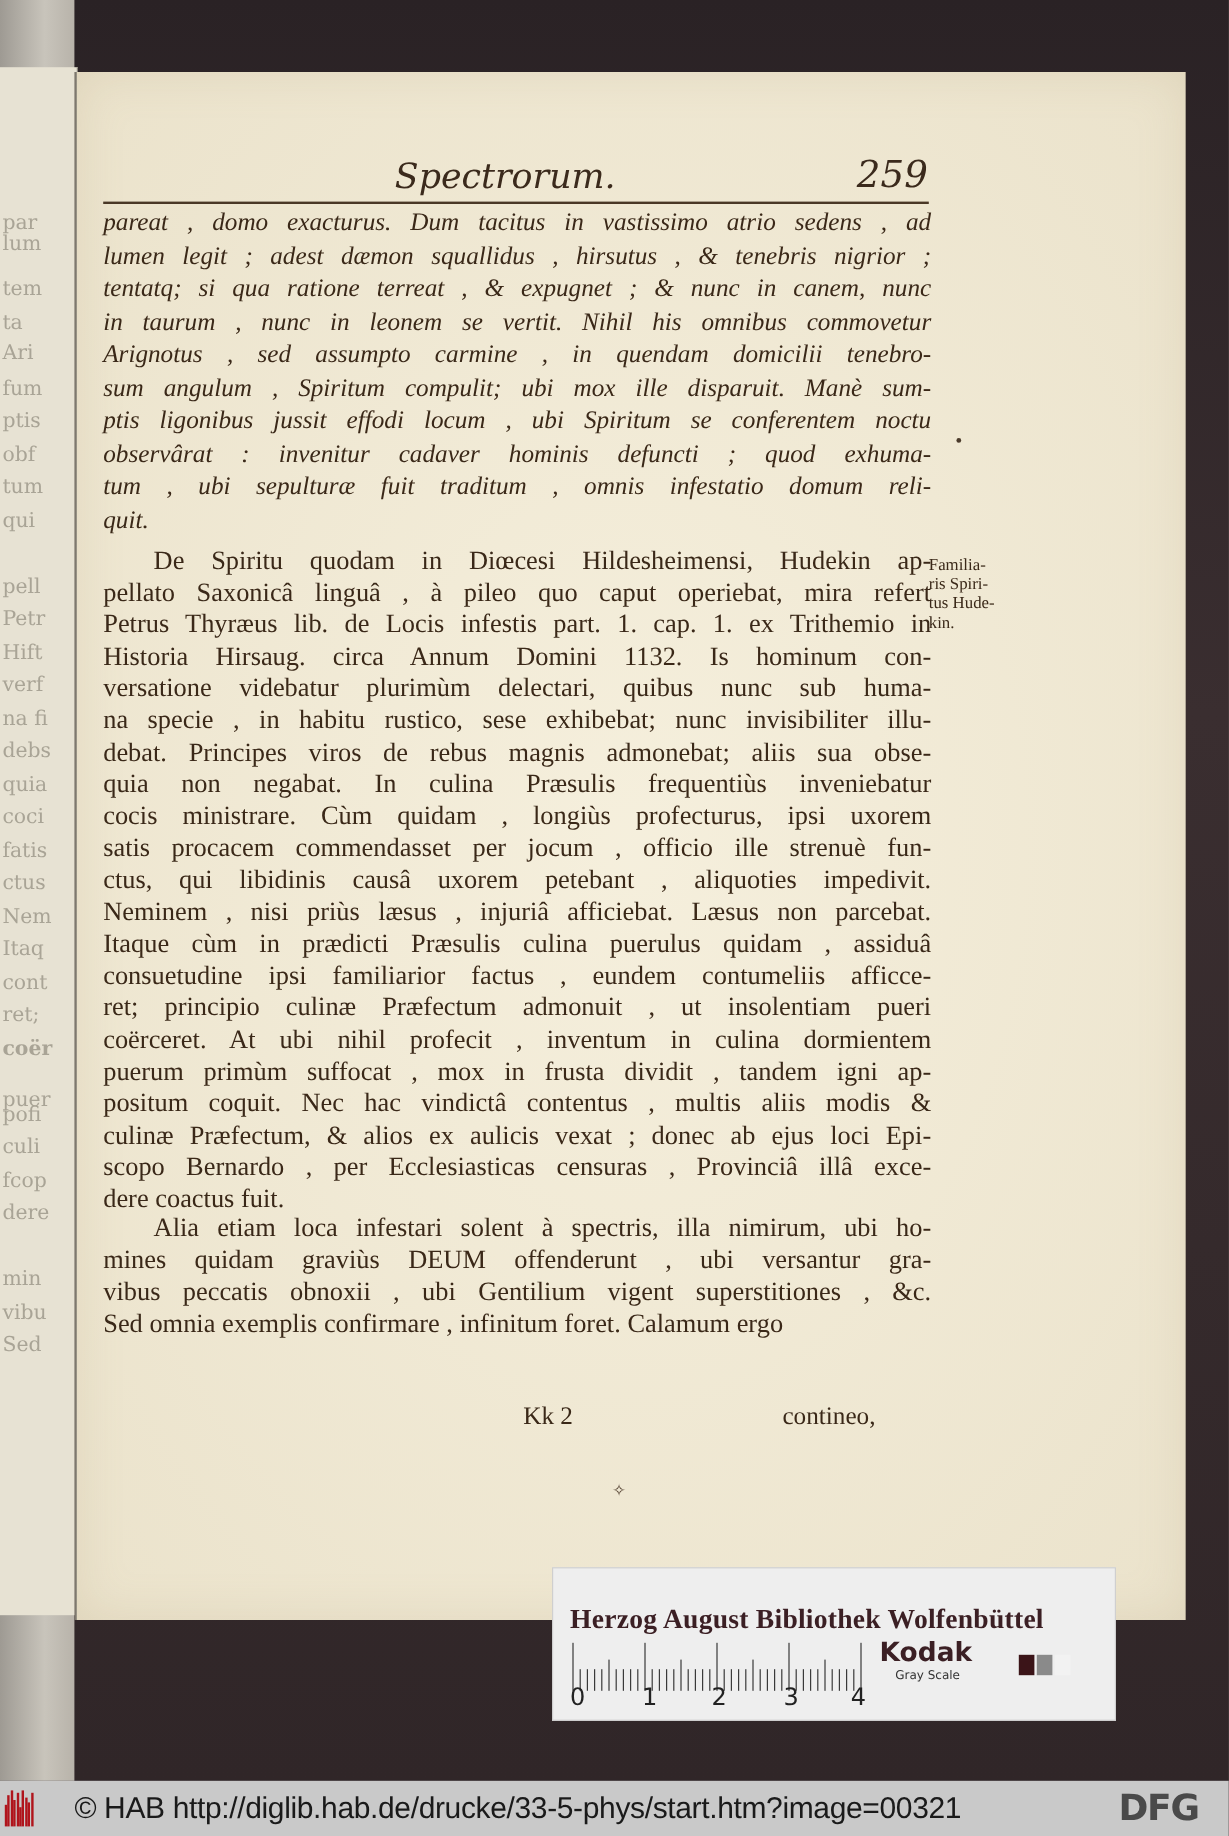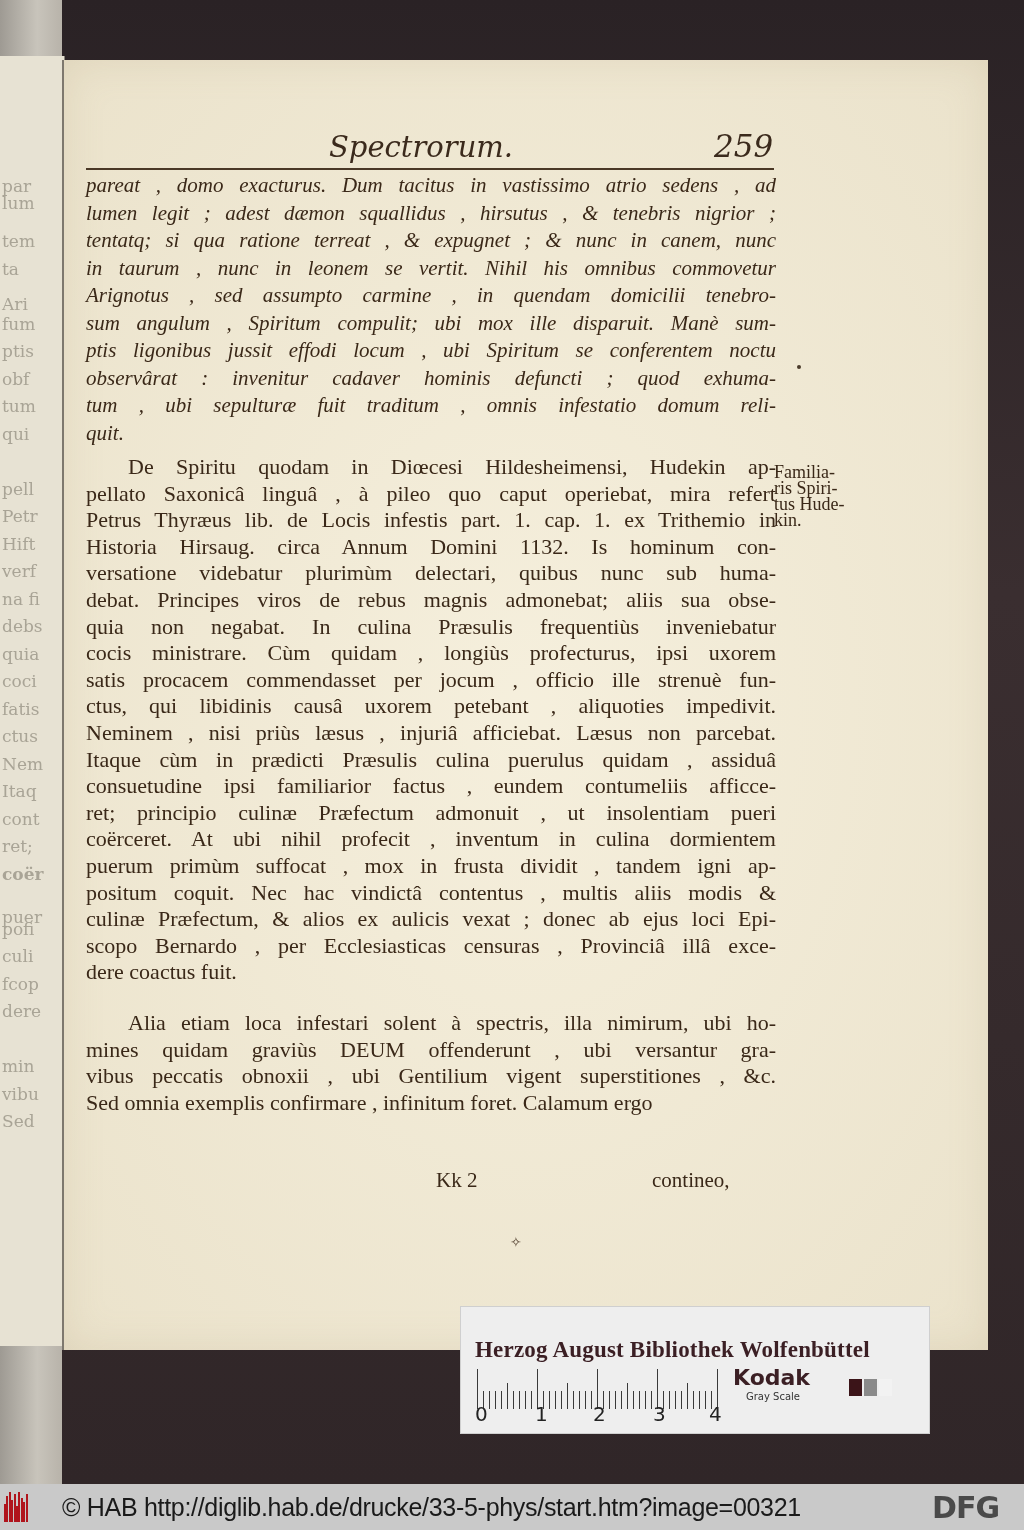--- a/index.html
+++ b/index.html
@@ -12,21 +12,21 @@
   .page-inner{position:absolute;left:0;top:0;width:924px;height:1290px;background:radial-gradient(ellipse at 50% 50%,rgba(255,250,235,0.4),rgba(210,195,160,0.15));}
   .head{position:absolute;left:265px;top:70px;font-family:"DejaVu Serif",serif;font-style:italic;font-size:29px;color:#3b2a1c;}
   .folio{position:absolute;left:650px;top:68px;font-style:italic;font-size:31px;color:#3b2a1c;}
   .rule{position:absolute;left:22px;top:108px;width:688px;height:2px;background:#4a3826;}
   .text{position:absolute;left:22px;width:690px;color:#3a2818;font-size:20px;line-height:27.5px;}
   .text .ln{display:block;white-space:nowrap;text-align:justify;text-align-last:justify;}
   .text .ln.last{text-align-last:left;}
   .italic{font-family:"Liberation Serif",serif;font-style:italic;font-size:21px;}
   .roman{font-family:"Liberation Serif",serif;font-size:22px;line-height:26.6px;}
   .indent{padding-left:42px;}
-  .marginal{position:absolute;left:710px;top:404px;font-family:"Liberation Serif",serif;font-size:18px;line-height:16px;color:#3a2818;}
+  .marginal{position:absolute;left:710px;top:404px;font-family:"Liberation Serif",serif;font-size:14px;line-height:16px;color:#3a2818;}
   .sig{position:absolute;left:372px;top:1108px;font-family:"Liberation Serif",serif;font-size:21px;color:#3a2818;}
   .catch{position:absolute;left:588px;top:1108px;font-family:"Liberation Serif",serif;font-size:21px;color:#3a2818;}
   .asterisk{position:absolute;left:446px;top:1174px;font-size:14px;color:#5a4838;}
   .bar-left{position:absolute;left:62px;top:60px;width:3px;height:1290px;background:#7e786e;}
   .card{position:absolute;left:460px;top:1306px;width:468px;height:126px;background:#eeeeee;border:1px solid #cfcfcf;}
   .card-title{position:absolute;left:14px;top:10px;font-family:"Liberation Serif",serif;font-weight:bold;font-size:23px;color:#3b1f24;letter-spacing:0.2px;white-space:nowrap;margin-top:20px;}
   .ruler{position:absolute;left:16px;top:62px;width:240px;height:40px;}
   .tick{position:absolute;bottom:0;width:1px;background:#3a3a3a;}
   .ruler-nums{position:absolute;left:8px;top:95px;width:270px;height:28px;}
   .ruler-num{position:absolute;font-family:"DejaVu Sans",sans-serif;font-size:20px;color:#222;}
@@ -44,21 +44,21 @@
 <body>
 
 <div class="backdrop"></div>
 <div class="left-strip"></div>
 
 <div class="left-leaf" id="leftLeaf">
     <div class="ghost" style="top: 118px;">par</div>
     <div class="ghost" style="top: 135px; text-align: center;">lum</div>
     <div class="ghost" style="top: 173px;">tem</div>
     <div class="ghost" style="top: 200.5px;">ta</div>
-    <div class="ghost" style="top: 236px;">Ari</div>
+    <div class="ghost" style="top: 226px;">Ari</div>
     <div class="ghost" style="top: 255.5px;">fum</div>
     <div class="ghost" style="top: 283px;">ptis</div>
     <div class="ghost" style="top: 310.5px;">obf</div>
     <div class="ghost" style="top: 338px;">tum</div>
     <div class="ghost" style="top: 365.5px;">qui</div>
     <div class="ghost" style="top: 393px;"></div>
     <div class="ghost" style="top: 420.5px;">pell</div>
     <div class="ghost" style="top: 448px;">Petr</div>
     <div class="ghost" style="top: 475.5px;">Hift</div>
     <div class="ghost" style="top: 503px;">verf</div>
@@ -104,20 +104,21 @@
       <span class="ln">tum , ubi sepulturæ fuit traditum , omnis infestatio domum reli-</span>
       <span class="ln last">quit.</span>
     </div>
 
   <div class="text roman" style="top:394px;" id="para1">
       <span class="ln indent">De Spiritu quodam in Diœcesi Hildesheimensi, Hudekin ap-</span>
       <span class="ln">pellato Saxonicâ linguâ , à pileo quo caput operiebat, mira refert</span>
       <span class="ln">Petrus Thyræus lib. de Locis infestis part. 1. cap. 1. ex Trithemio in</span>
       <span class="ln">Historia Hirsaug. circa Annum Domini 1132.  Is hominum con-</span>
       <span class="ln">versatione videbatur plurimùm delectari, quibus nunc sub huma-</span>
+      <span class="ln">na specie , in habitu rustico, sese exhibebat; nunc invisibiliter illu-</span>
       <span class="ln">debat. Principes viros de rebus magnis admonebat; aliis sua obse-</span>
       <span class="ln">quia non negabat.   In culina Præsulis frequentiùs inveniebatur</span>
       <span class="ln">cocis ministrare. Cùm quidam , longiùs profecturus, ipsi uxorem</span>
       <span class="ln">satis procacem commendasset per jocum , officio ille strenuè fun-</span>
       <span class="ln">ctus, qui libidinis causâ uxorem petebant , aliquoties impedivit.</span>
       <span class="ln">Neminem , nisi priùs læsus , injuriâ afficiebat. Læsus non parcebat.</span>
       <span class="ln">Itaque cùm in prædicti Præsulis culina puerulus quidam , assiduâ</span>
       <span class="ln">consuetudine ipsi familiarior factus , eundem contumeliis afficce-</span>
       <span class="ln">ret; principio culinæ Præfectum admonuit , ut insolentiam pueri</span>
       <span class="ln">coërceret. At ubi nihil profecit , inventum in culina dormientem</span>

